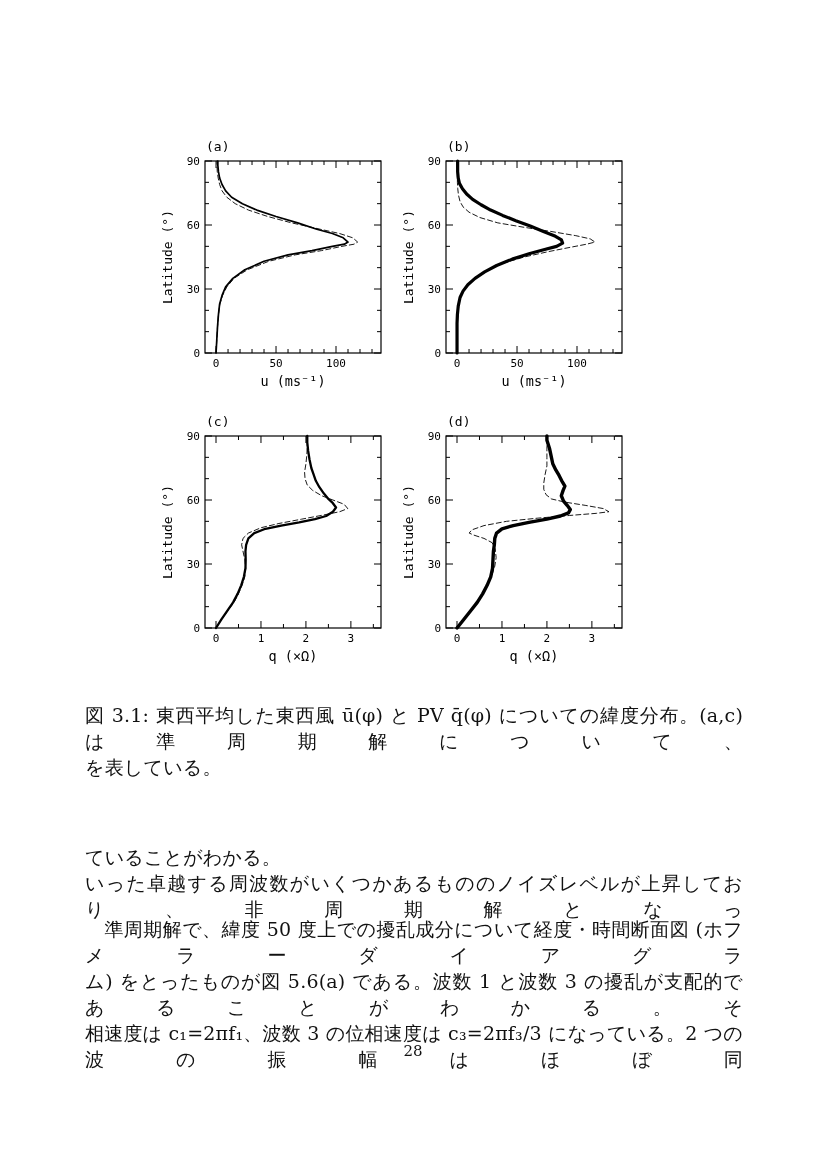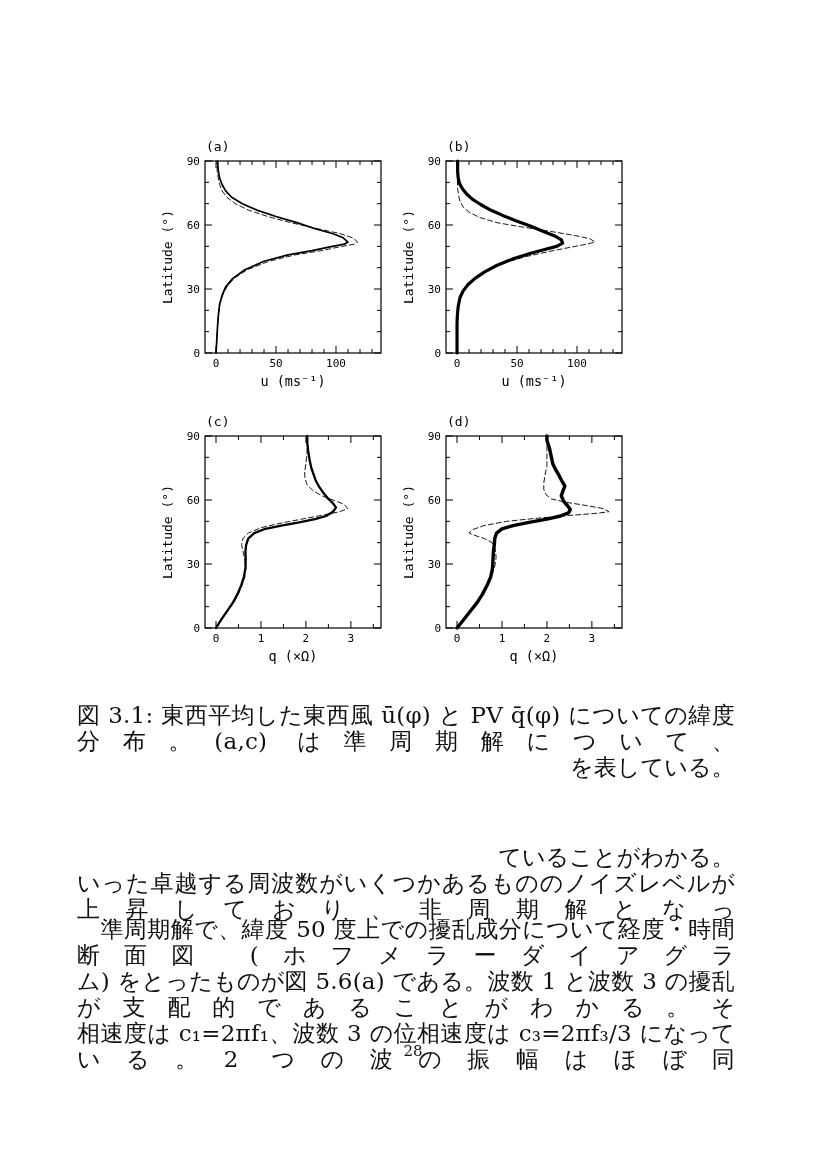--- a/index.html
+++ b/index.html
@@ -11,25 +11,25 @@
     font-family:"DejaVu Serif","Liberation Serif",serif;
     color:#111;
     overflow:hidden;
   }
   .chart{position:absolute;width:260px;height:258px;}
   #chart-a{left:160px;top:136px;}
   #chart-b{left:401px;top:136px;}
   #chart-c{left:160px;top:411px;}
   #chart-d{left:401px;top:411px;}
   .textblock{
-    position:absolute;left:77px;width:658px;
-    font-size:23px;line-height:26px;
+    position:absolute;left:85px;width:658px;
+    font-size:19px;line-height:26px;
     letter-spacing:0.2px;
   }
-  .tline{white-space:nowrap;text-align:right;}
+  .tline{white-space:nowrap;}
   .tline.just{
     white-space:normal;
     text-align:justify;
     -moz-text-align-last:justify;
     text-align-last:justify;
   }
   #caption{top:702px;}
   #para1{top:844px;}
   #para2{top:916px;}
   .pagenum{

